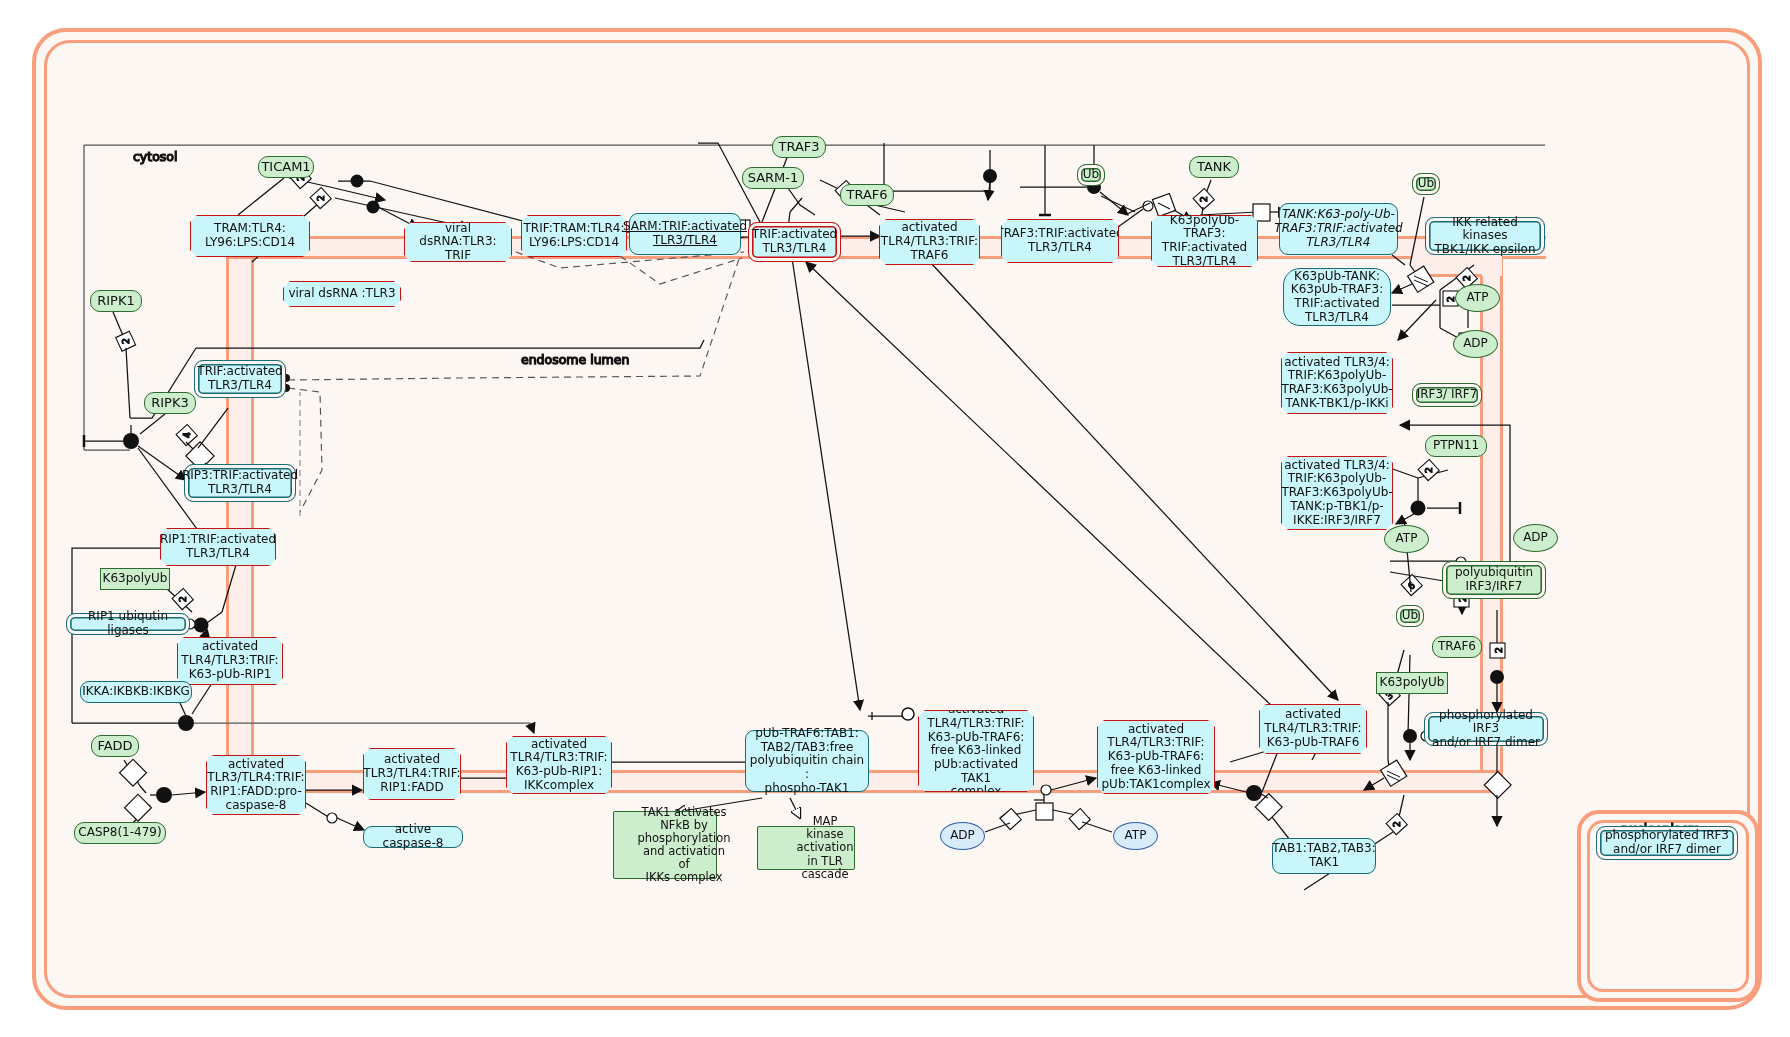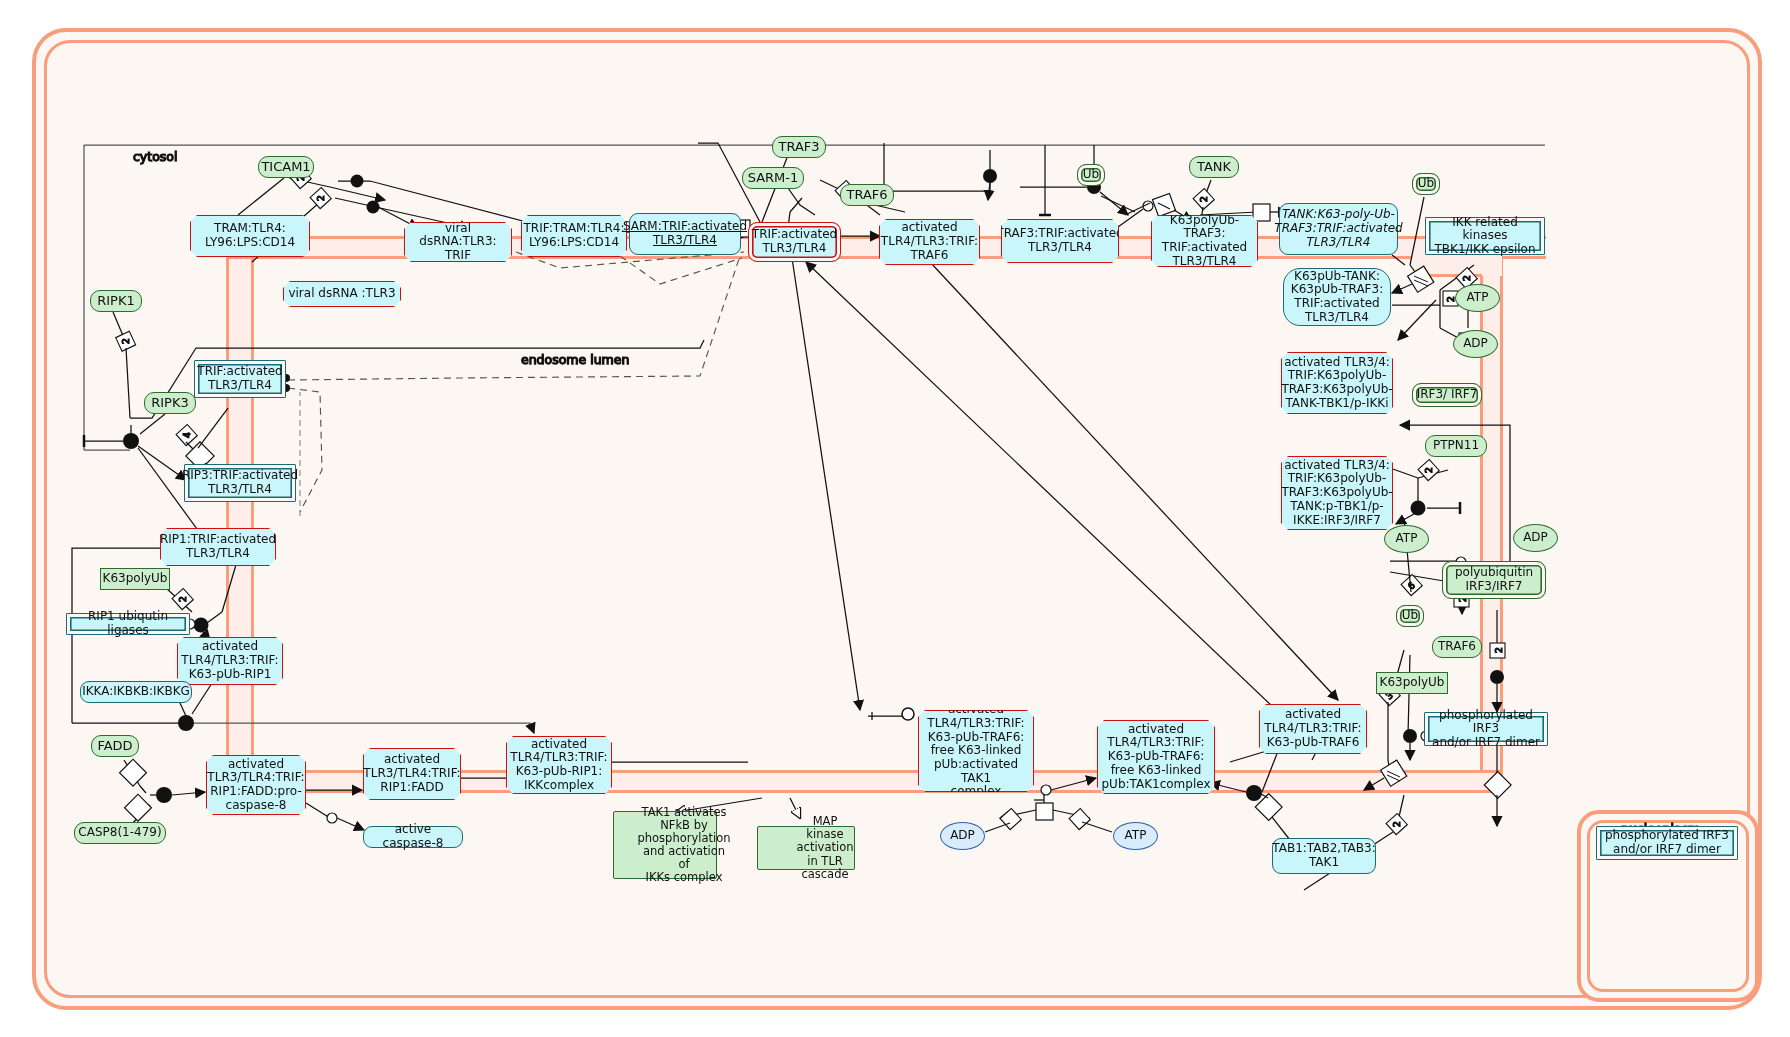--- a/index.html
+++ b/index.html
@@ -21,21 +21,21 @@
   .node{position:absolute;box-sizing:border-box;display:flex;align-items:center;justify-content:center;
         text-align:center;line-height:1.14;color:#111;background:#c9f6fb;}
   .node span{display:block;padding:0 3px;}
 
   
   .cplx{border:1.6px solid #cc1111;background:#c9f6fb;
         clip-path:polygon(7px 0,calc(100% - 7px) 0,100% 7px,100% calc(100% - 7px),calc(100% - 7px) 100%,7px 100%,0 calc(100% - 7px),0 7px);}
   .cplx2{border:1.6px solid #cc1111;background:#c9f6fb;border-radius:9px;box-shadow:inset 0 0 0 3px #fdf7f4, inset 0 0 0 4.6px #cc1111;}
   
   .mmol{border:1.6px solid #1a6b75;background:#c9f6fb;border-radius:9px;}
-  .mmol-multi{border:1.6px solid #1a6b75;background:#c9f6fb;border-radius:1px;box-shadow:inset 0 0 0 3px #fdf7f4, inset 0 0 0 4.6px #1a6b75;}
+  .mmol-multi{border:1.6px solid #1a6b75;background:#c9f6fb;border-radius:9px;box-shadow:inset 0 0 0 3px #fdf7f4, inset 0 0 0 4.6px #1a6b75;}
   
   .green{border:1.6px solid #2d6a2d;background:#cdeecd;border-radius:10px;}
   .green-multi{border:1.6px solid #2d6a2d;background:#cdeecd;border-radius:9px;box-shadow:inset 0 0 0 3px #fdf7f4, inset 0 0 0 4.6px #2d6a2d;}
   .green-sq{border:1.6px solid #2d6a2d;background:#cdeecd;border-radius:0;}
   .green-ell{border:1.6px solid #2d6a2d;background:#cdeecd;border-radius:50%;}
   .blue-ell{border:1.6px solid #2f5fa8;background:#d8ecfb;border-radius:50%;}
   
   .note{border:1.6px solid #2d6a2d;background:#cdeecd;border-radius:2px;padding-left:38px;}
 
   svg.layer{position:absolute;left:0;top:0;width:1790px;height:1037px;pointer-events:none;}
@@ -565,20 +565,24 @@
 
   <div class="node mmol" style="left:363px;top:826px;width:100px;height:22px;font-size:12px;">
       <span>active caspase-8</span>
     </div>
 
   <div class="node cplx" style="left:506px;top:736px;width:106px;height:58px;font-size:12px;white-space:pre-line;"><span>activated
 TLR4/TLR3:TRIF:
 K63-pUb-RIP1:
 IKKcomplex</span></div>
 
+  <div class="node mmol" style="left:745px;top:730px;width:124px;height:62px;font-size:12px;white-space:pre-line;"><span>pUb-TRAF6:TAB1:
+TAB2/TAB3:free
+polyubiquitin chain :
+phospho-TAK1</span></div>
 
   <div class="node note" style="left:613px;top:811px;width:104px;height:68px;font-size:11.5px;white-space:pre-line;"><span>TAK1 activates
 NFkB by
 phosphorylation
 and activation of
 IKKs complex</span></div>
 
   <div class="node note" style="left:757px;top:826px;width:98px;height:44px;font-size:11.5px;white-space:pre-line;"><span>MAP kinase
 activation in TLR
 cascade</span></div>

